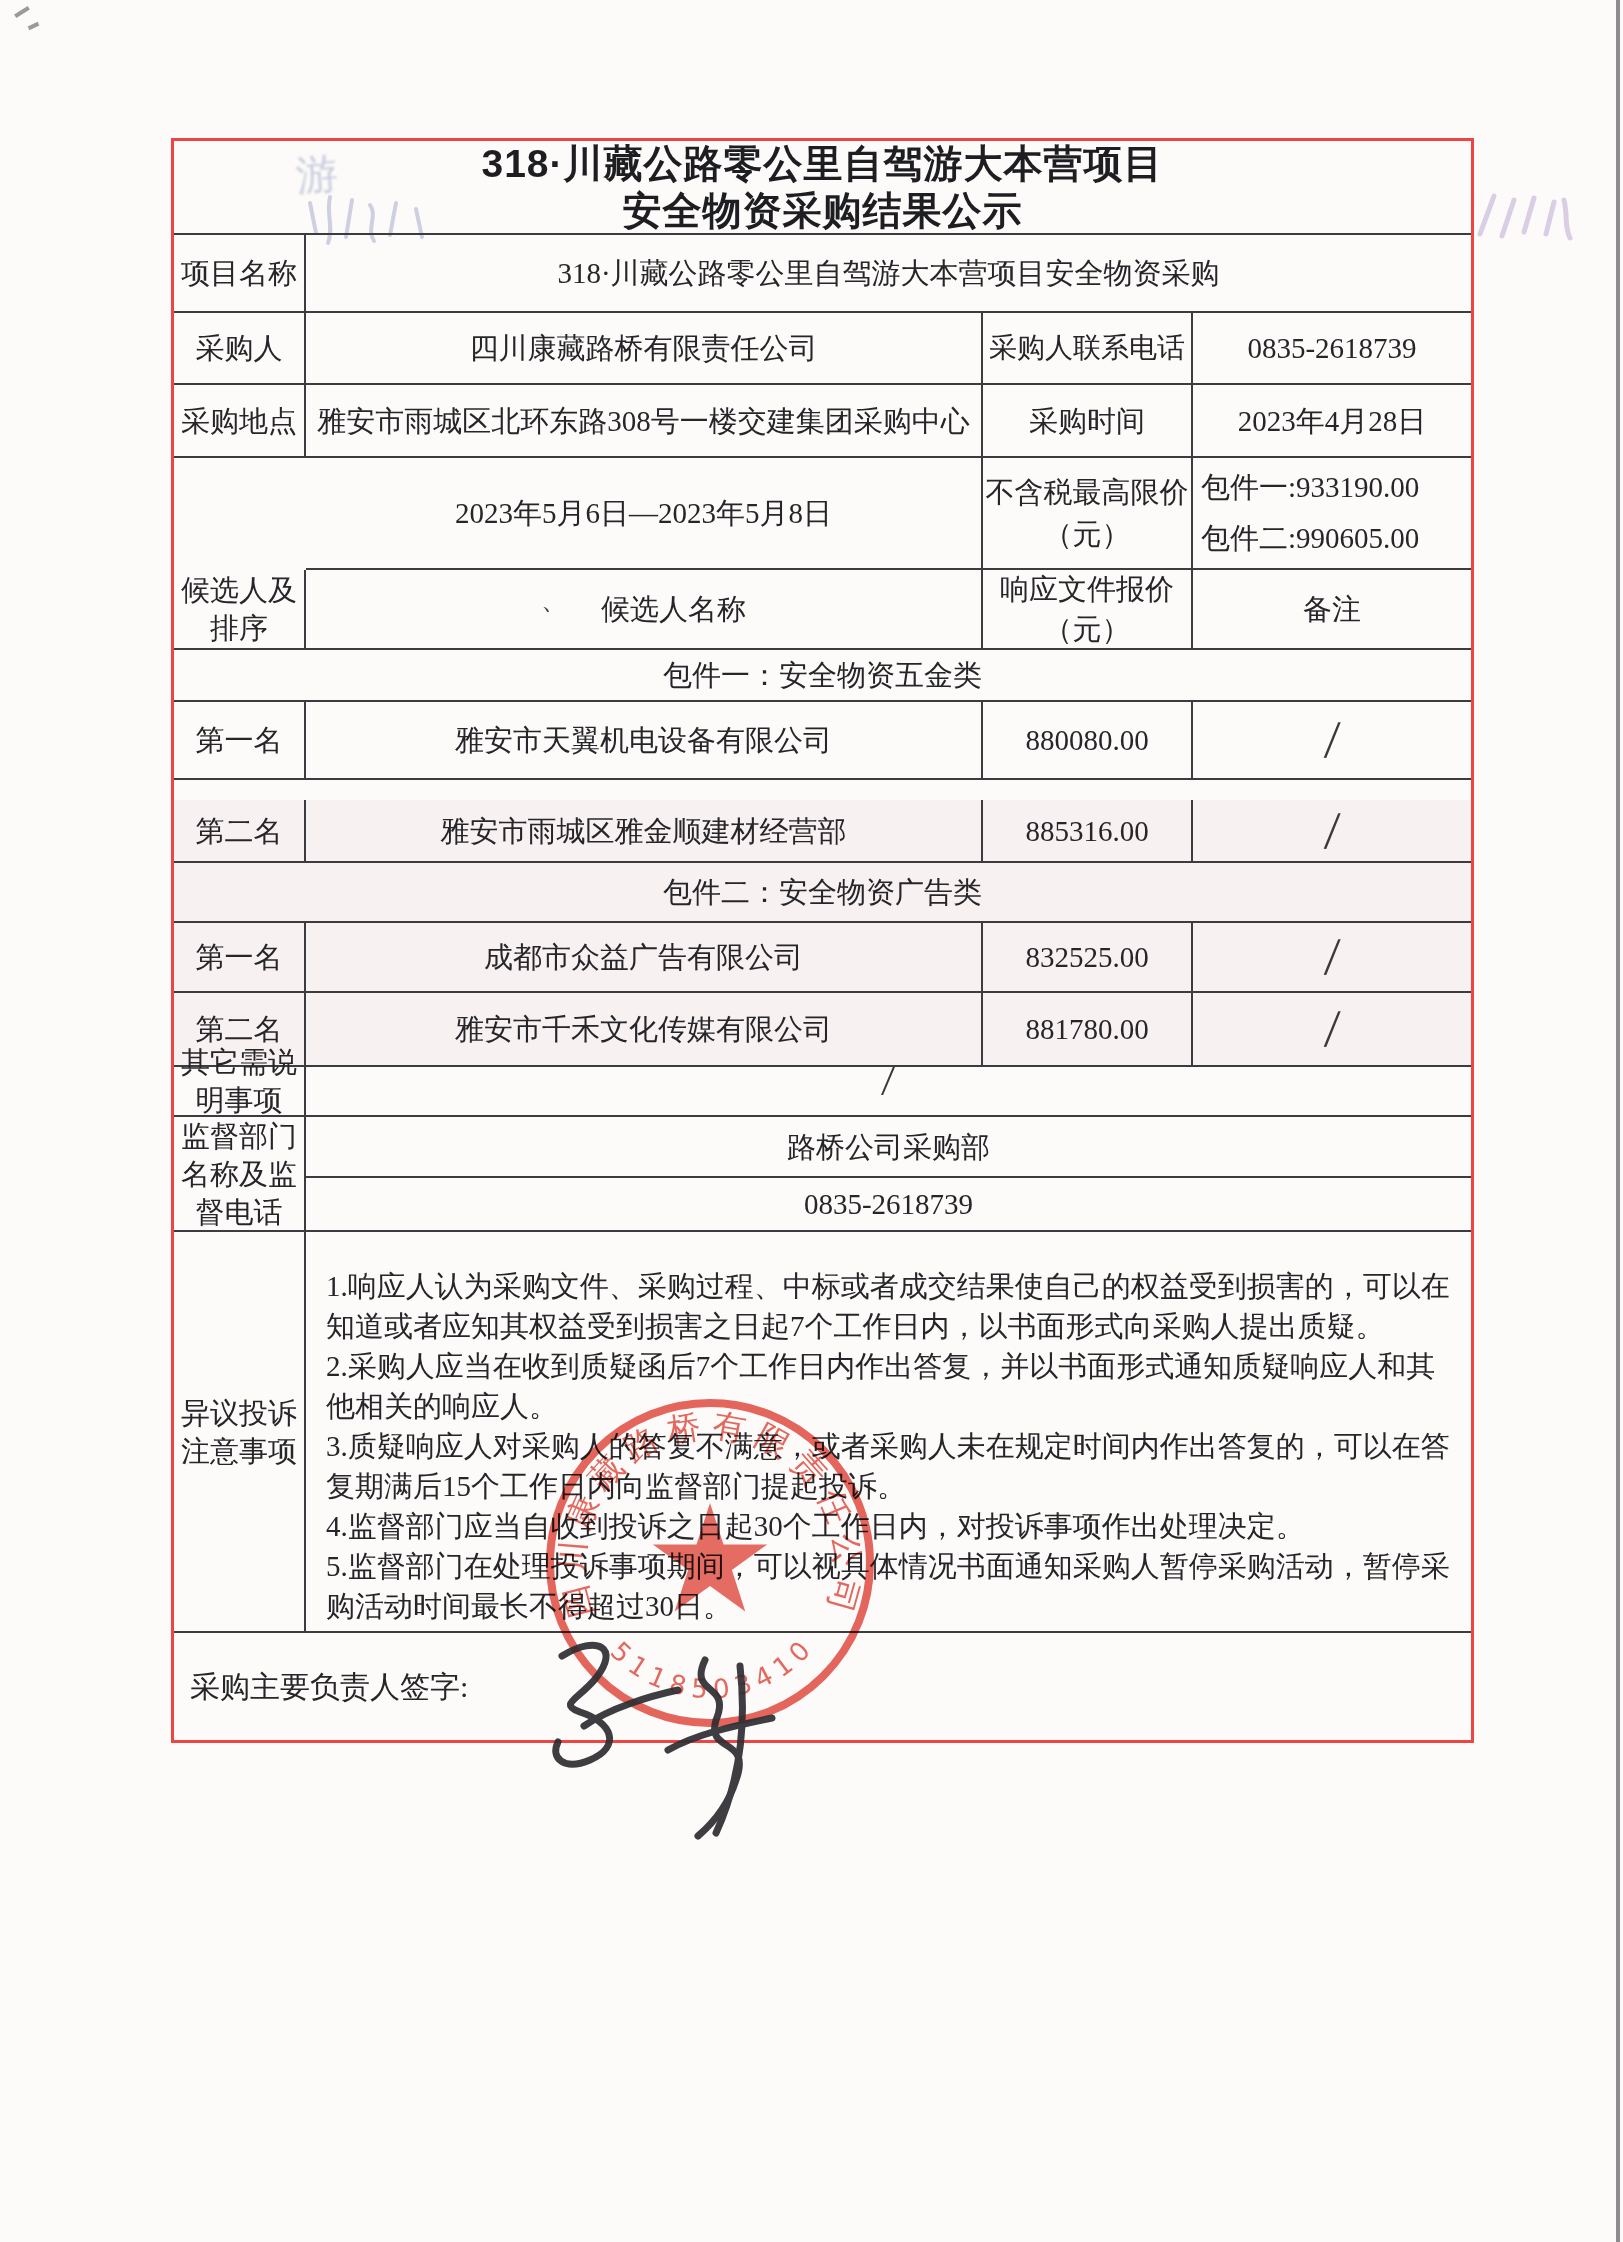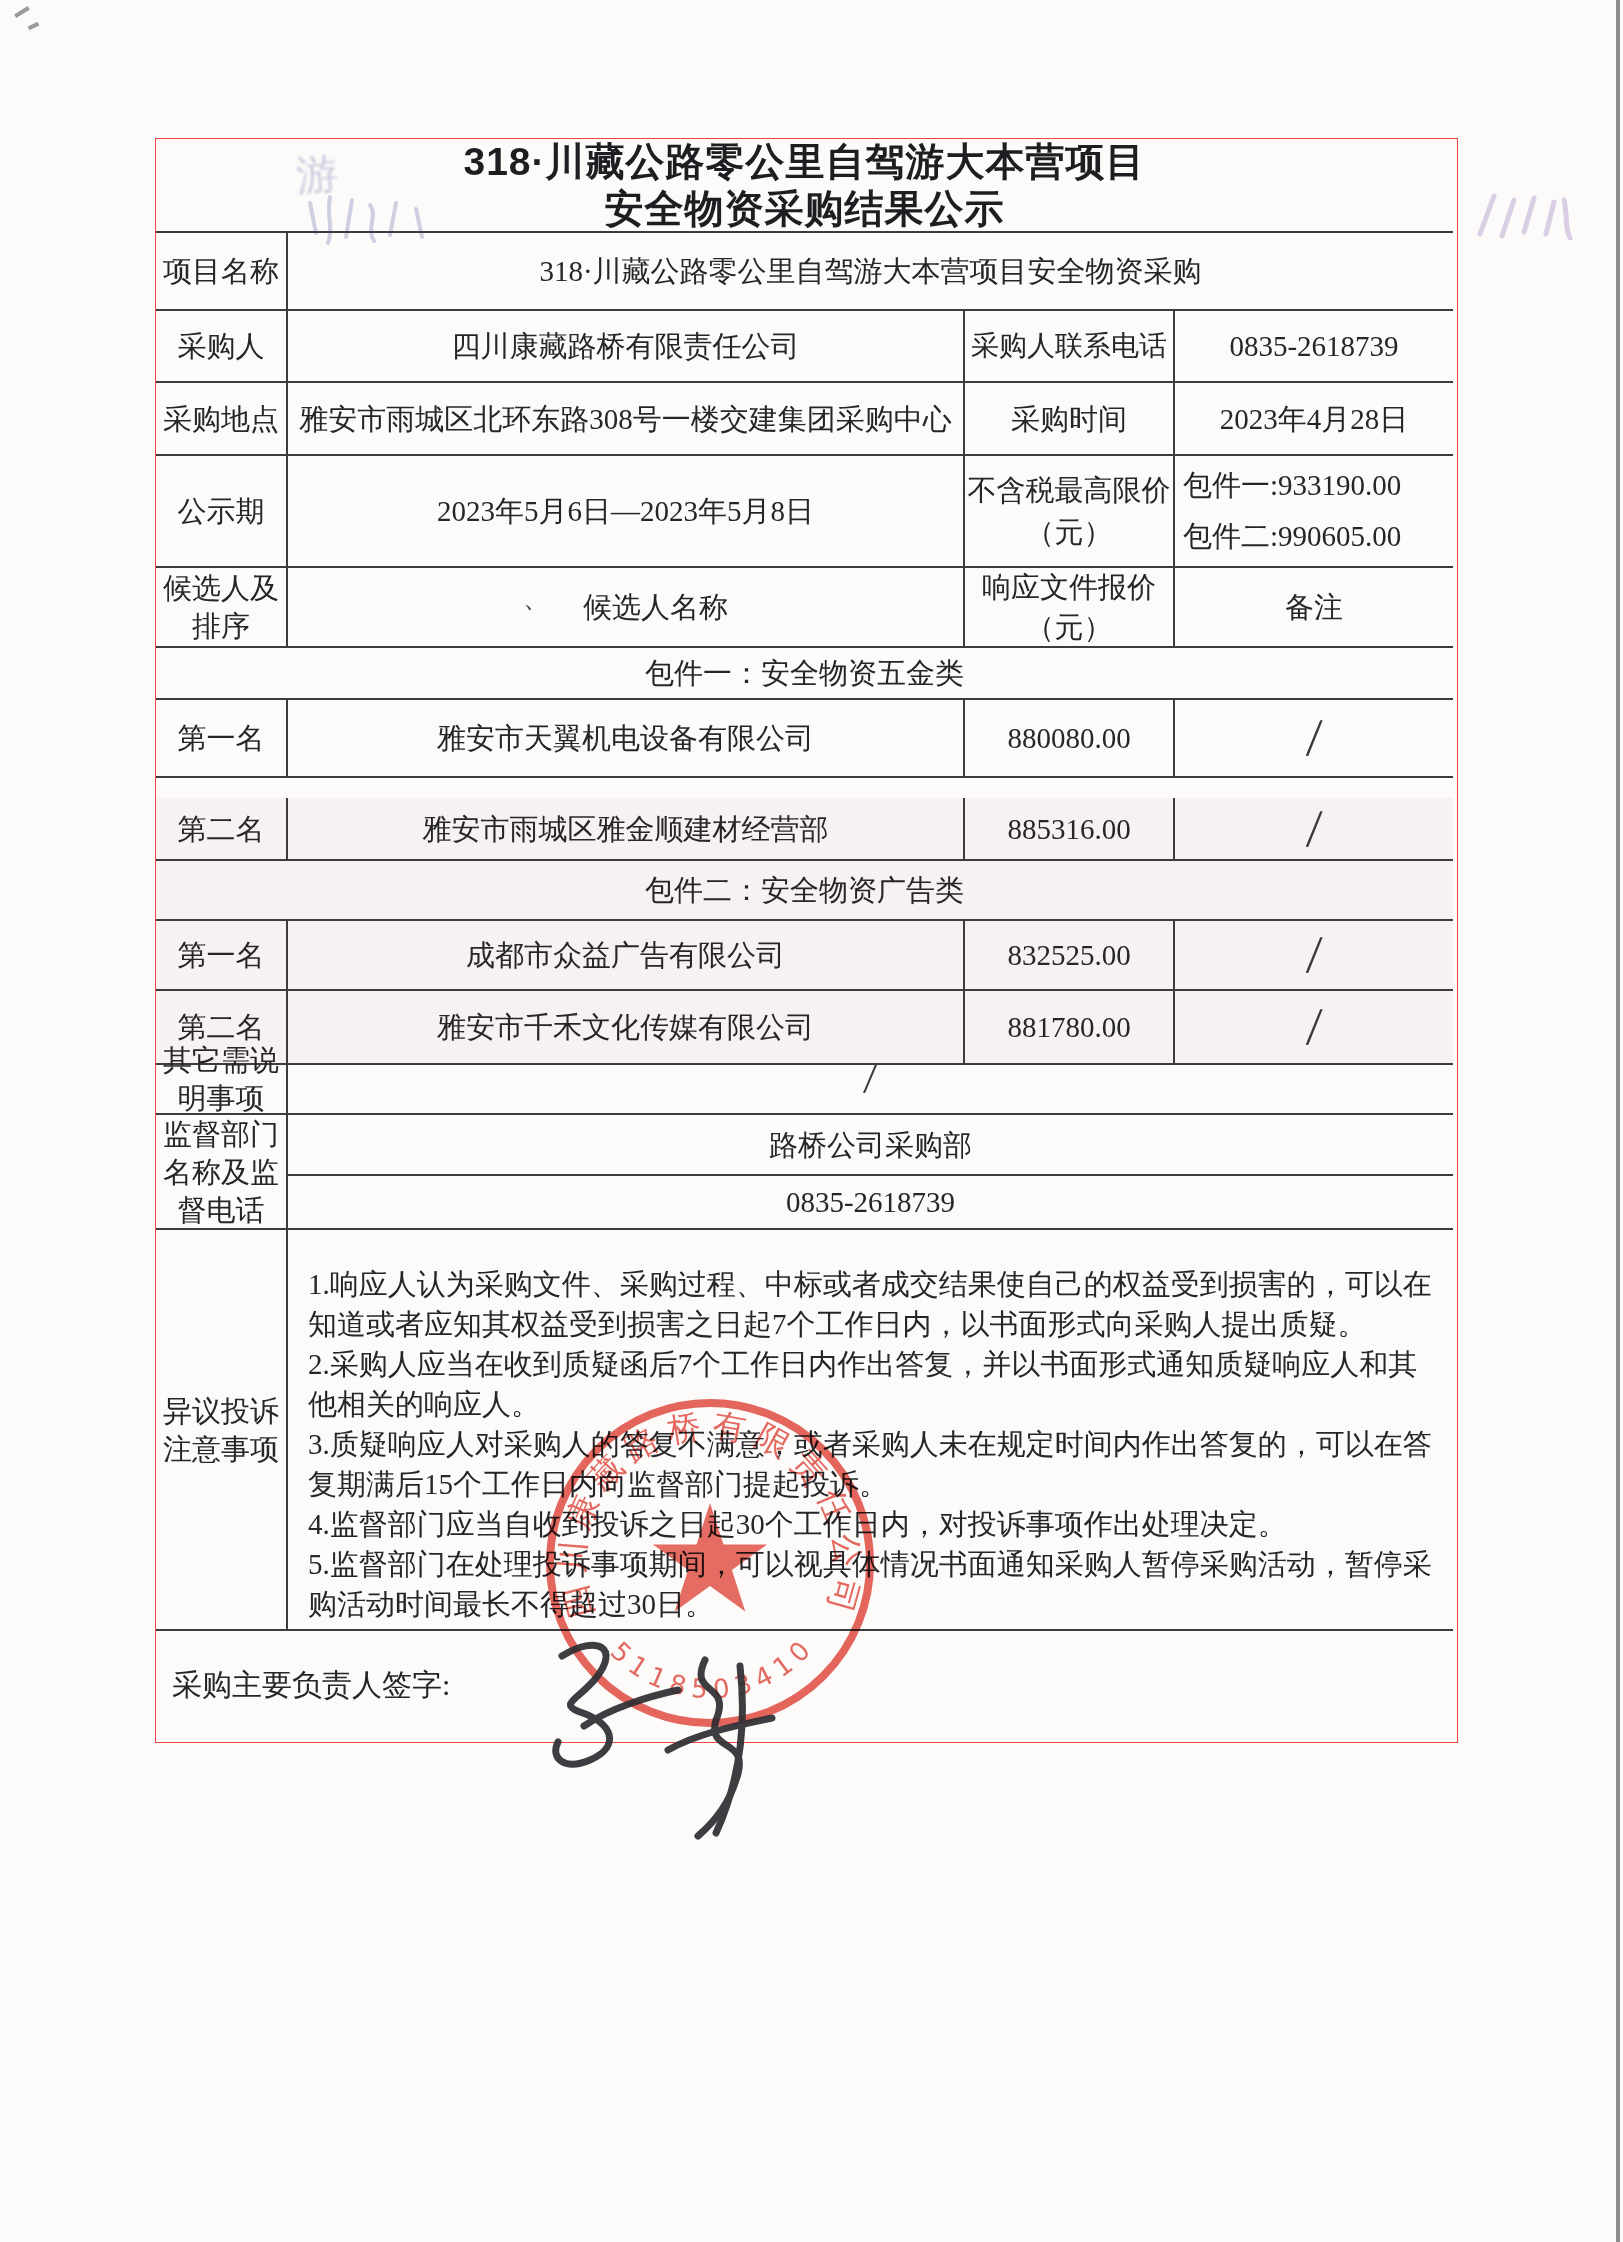--- a/index.html
+++ b/index.html
@@ -10,23 +10,23 @@
     color:#26262a;
     position:relative;
     overflow:hidden;
   }
   #page{
     position:absolute;left:0;top:0;width:1623px;height:2242px;
     background:#fcfbf9;
   }
   
   #doc-table{
-    position:absolute;left:155px;top:138px;
+    position:absolute;left:171px;top:138px;
     width:1303px;height:1605px;
-    border:1px solid #ef4444;
+    border:3px solid #ef4444;
     box-sizing:border-box;
     background:transparent;
   }
   .cell{
     position:absolute;box-sizing:border-box;
     display:flex;align-items:center;justify-content:center;
     text-align:center;
     font-size:29px;line-height:38px;
     color:#26262a;
     border-color:#3c3c40;
@@ -99,21 +99,20 @@
     <div class="cell br bb" style="left:0;top:172px;width:132px;height:72px;">采购人</div>
     <div class="cell br bb" style="left:132px;top:172px;width:677px;height:72px;">四川康藏路桥有限责任公司</div>
     <div class="cell br bb" style="left:809px;top:172px;width:210px;height:72px;font-size:28px;">采购人联系电话</div>
     <div class="cell bb" style="left:1019px;top:172px;width:278px;height:72px;">0835-2618739</div>
 
     <div class="cell br bb" style="left:0;top:244px;width:132px;height:73px;">采购地点</div>
     <div class="cell br bb" style="left:132px;top:244px;width:677px;height:73px;">雅安市雨城区北环东路308号一楼交建集团采购中心</div>
     <div class="cell br bb" style="left:809px;top:244px;width:210px;height:73px;">采购时间</div>
     <div class="cell bb" style="left:1019px;top:244px;width:278px;height:73px;">2023年4月28日</div>
 
-    <div class="cell br bb" style="left:0;top:317px;width:132px;height:112px;">公示期</div>
     <div class="cell br bb" style="left:132px;top:317px;width:677px;height:112px;">2023年5月6日—2023年5月8日</div>
     <div class="cell br bb" style="left:809px;top:317px;width:210px;height:112px;line-height:42px;padding:0 2px;">不含税最高限价（元）</div>
     <div class="cell bb col-lines left-align" style="left:1019px;top:317px;width:278px;height:112px;align-items:flex-start;justify-content:center;padding-left:8px;line-height:43px;gap:8px;">
       <div>包件一:933190.00</div>
       <div>包件二:990605.00</div>
     </div>
 
     <div class="cell br bb" style="left:0;top:429px;width:132px;height:80px;padding:0 2px;">候选人及排序</div>
     <div class="cell br bb" style="left:132px;top:429px;width:677px;height:80px;">
       <span class="tick">、</span>

